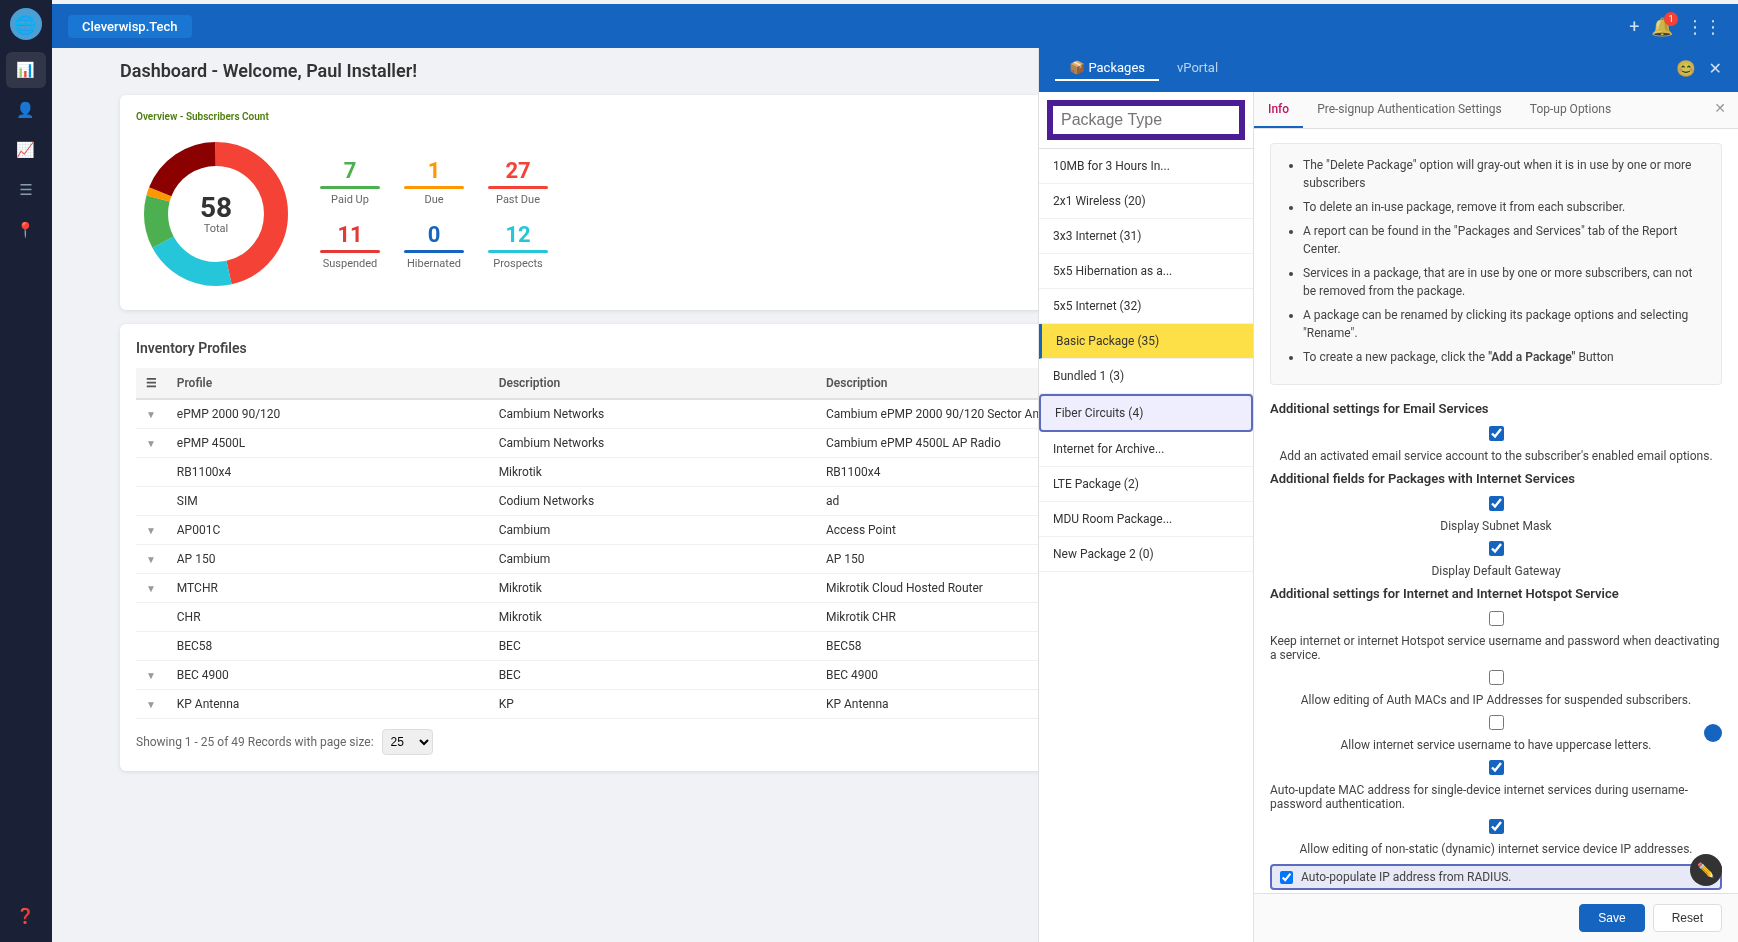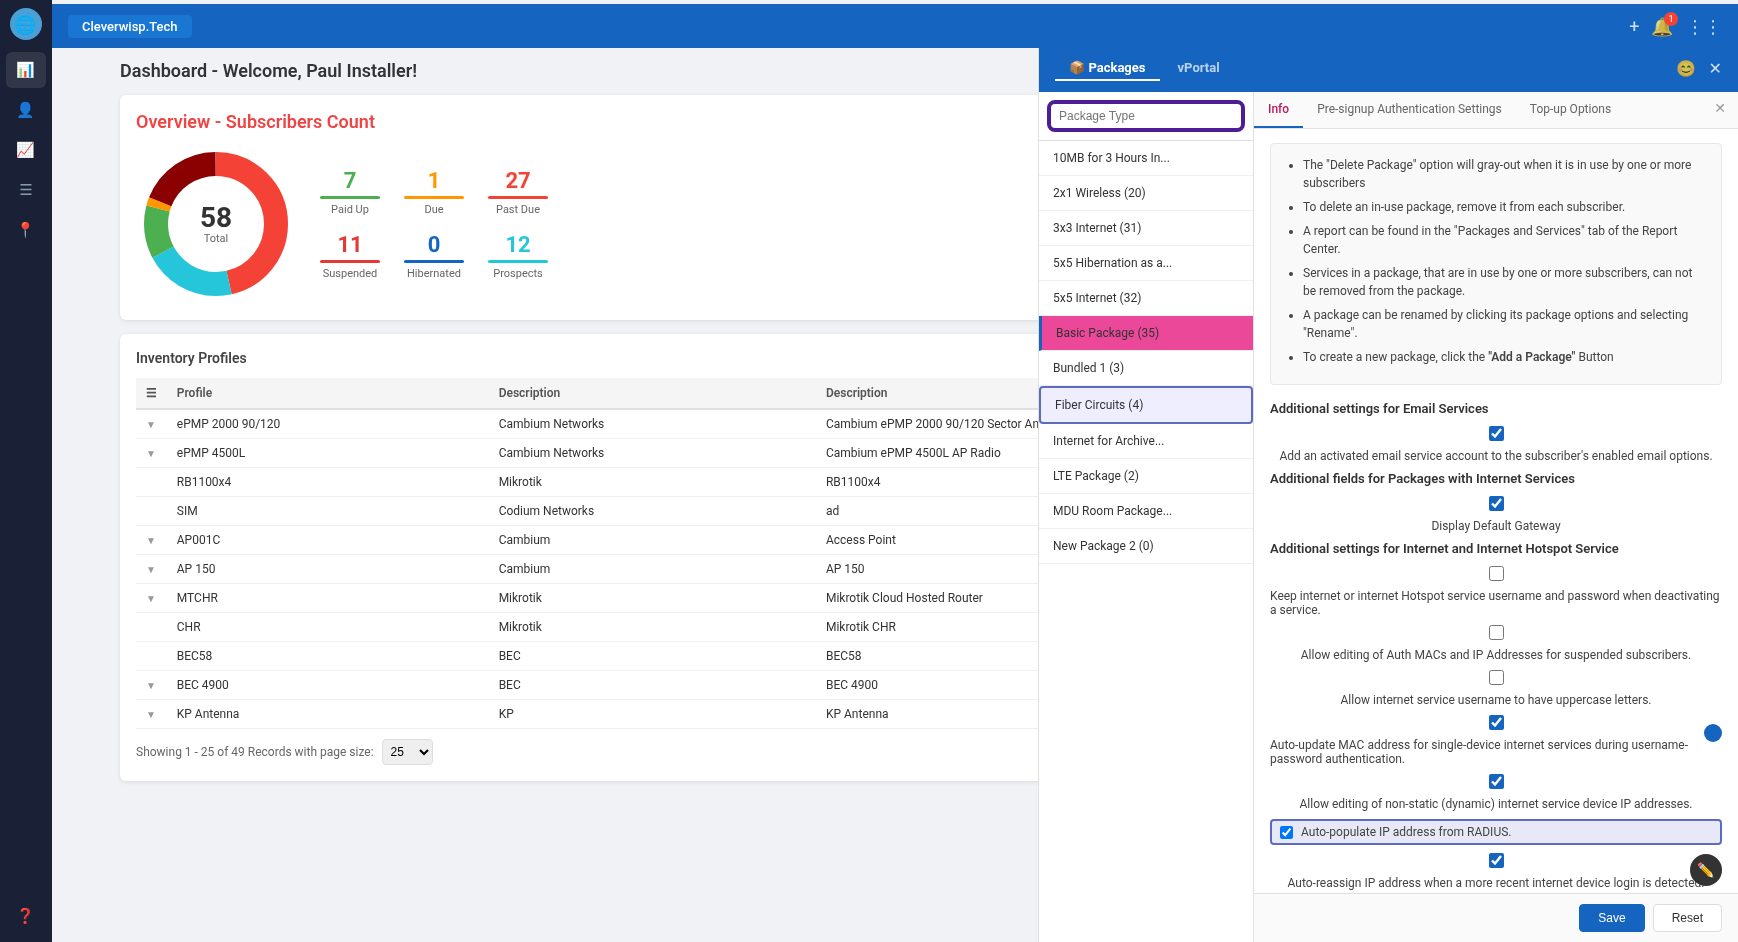--- a/index.html
+++ b/index.html
@@ -20,21 +20,21 @@
 
     
     .main { margin-left: 52px; margin-top: 44px; flex: 1; overflow: auto; padding: 16px; background: #f0f2f5; }
 
     
     .page-title { font-size: 18px; font-weight: 600; color: #333; margin-bottom: 14px; }
 
     .card { background: white; border-radius: 6px; box-shadow: 0 1px 4px rgba(0,0,0,0.1); }
 
     .chart-card { padding: 16px; margin-bottom: 14px; }
-    .chart-title { font-size: 18px; font-weight: 600; color: #ef4444; margin-bottom: 12px; }
+    .chart-title { font-size: 10px; font-weight: 600; color: #4d7c0f; margin-bottom: 12px; }
 
     .chart-area { display: flex; align-items: center; gap: 24px; }
 
     
     .donut-container { position: relative; width: 160px; height: 160px; flex-shrink: 0; }
     .donut-center { position: absolute; top: 50%; left: 50%; transform: translate(-50%, -50%); text-align: center; }
     .donut-number { font-size: 28px; font-weight: 700; color: #333; line-height: 1; }
     .donut-label { font-size: 11px; color: #666; }
 
     .stats-grid { display: grid; grid-template-columns: 1fr 1fr 1fr; gap: 16px 24px; }
@@ -52,33 +52,33 @@
     .chevron { color: #999; font-size: 10px; cursor: pointer; }
     .table-footer { display: flex; align-items: center; gap: 8px; margin-top: 10px; font-size: 12px; color: #666; }
     .table-footer .spacer { flex: 1; }
     .page-btn { width: 26px; height: 26px; border: 1px solid #ddd; background: white; border-radius: 4px; cursor: pointer; display: flex; align-items: center; justify-content: center; font-size: 12px; }
     .page-input { width: 36px; height: 26px; border: 1px solid #ddd; border-radius: 4px; text-align: center; font-size: 12px; }
     .page-size-select { height: 26px; border: 1px solid #ddd; border-radius: 4px; font-size: 12px; padding: 0 4px; }
 
     
     .packages-panel { position: absolute; top: 44px; right: 0; width: 700px; height: calc(942px - 44px); background: white; border-left: 1px solid #e0e0e0; display: flex; flex-direction: column; z-index: 5; }
     .panel-header { background: #1565c0; display: flex; align-items: center; padding: 0 16px; height: 48px; gap: 4px; }
-    .panel-tab { color: rgba(255,255,255,0.7); padding: 4px 14px; cursor: pointer; font-size: 13px; font-weight: 700; border-bottom: 2px solid transparent; }
+    .panel-tab { color: rgba(255,255,255,0.7); padding: 4px 14px; cursor: pointer; font-size: 13px; font-weight: 400; border-bottom: 2px solid transparent; }
     .panel-tab.active { color: white; border-bottom-color: white; }
     .panel-header-spacer { flex: 1; }
     .panel-header-icon { color: rgba(255,255,255,0.8); font-size: 16px; cursor: pointer; margin-left: 8px; }
 
     .panel-body { display: flex; flex: 1; overflow: hidden; }
 
     
     .package-list { width: 215px; flex-shrink: 0; border-right: 1px solid #e0e0e0; overflow-y: auto; }
     .package-search { padding: 8px; border-bottom: 1px solid #e0e0e0; }
-    .package-search input { width: 100%; padding: 5px 8px; border: 4px solid #4c1d95; border-radius: 8px; font-size: 12px; }
+    .package-search input { width: 100%; padding: 5px 8px; border: 6px solid #4c1d95; border-radius: 0; font-size: 16px; }
     .package-item { padding: 10px 14px; border-bottom: 1px solid #f0f0f0; cursor: pointer; font-size: 12px; color: #333; }
-    .package-item.selected { background: #ec4899; border-left: 3px solid #1565c0; }
+    .package-item.selected { background: #fde047; border-left: 3px solid #1565c0; }
     .package-item.highlighted { border: 2px solid #5c6bc0; border-radius: 4px; background: #eef; }
 
     
     .package-detail { flex: 1; display: flex; flex-direction: column; overflow: hidden; }
     .detail-tabs { display: flex; border-bottom: 1px solid #e0e0e0; background: #fafafa; }
     .detail-tab { padding: 10px 14px; font-size: 12px; cursor: pointer; color: #666; border-bottom: 2px solid transparent; }
     .detail-tab.active { color: #be185d; border-bottom-color: #1565c0; font-weight: 500; }
     .detail-tab-close { margin-left: auto; padding: 8px 12px; color: #999; cursor: pointer; font-size: 14px; }
 
     .detail-content { flex: 1; overflow-y: auto; padding: 14px 16px; }
@@ -380,20 +380,24 @@
 
         <div class="section-title">Additional settings for Email Services</div>
         <div class="checkbox-row">
           <input type="checkbox" checked="" style="">
           <span>Add an activated email service account to the subscriber's enabled email options.</span>
         </div>
 
         <div class="section-title">Additional fields for Packages with Internet Services</div>
         <div class="checkbox-row">
           <input type="checkbox" checked="" style="">
+          <span>Display Subnet Mask</span>
+        </div>
+        <div class="checkbox-row">
+          <input type="checkbox" checked="" style="">
           <span>Display Default Gateway</span>
         </div>
 
         <div class="section-title">Additional settings for Internet and Internet Hotspot Service</div>
 
         <div class="checkbox-row">
           <input type="checkbox" style="">
           <span>Keep internet or internet Hotspot service username and password when deactivating a service.</span>
         </div>
         <div class="checkbox-row">

